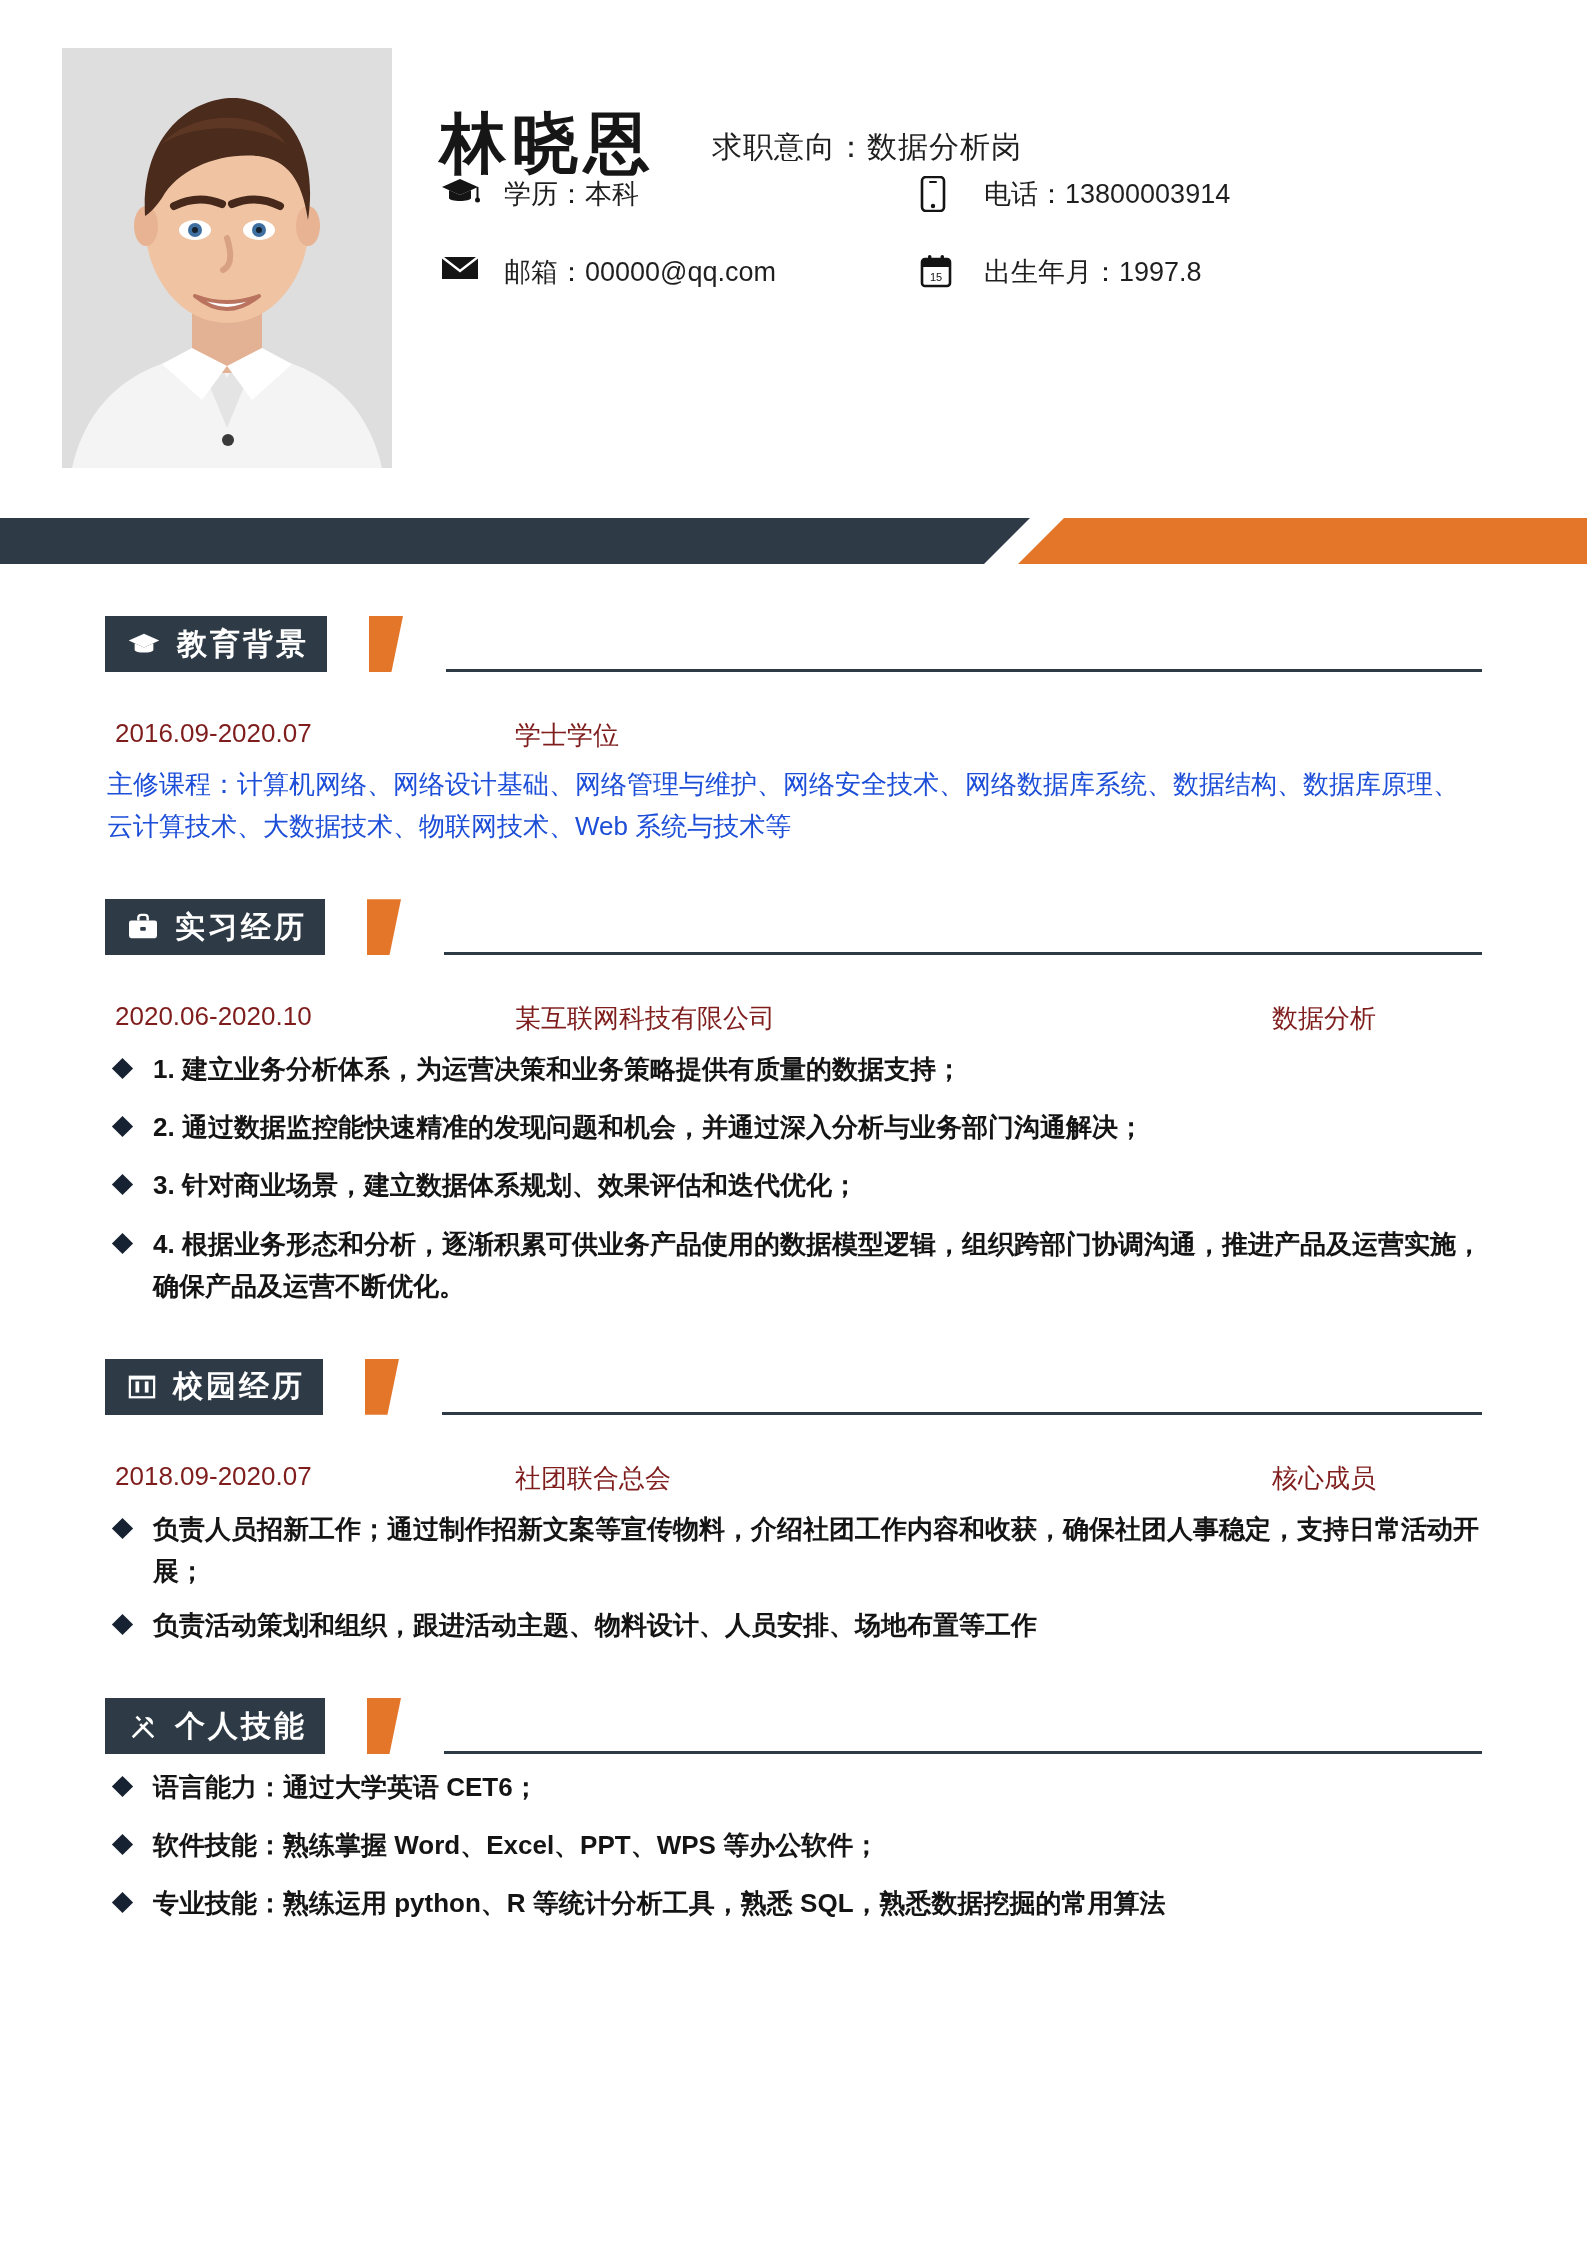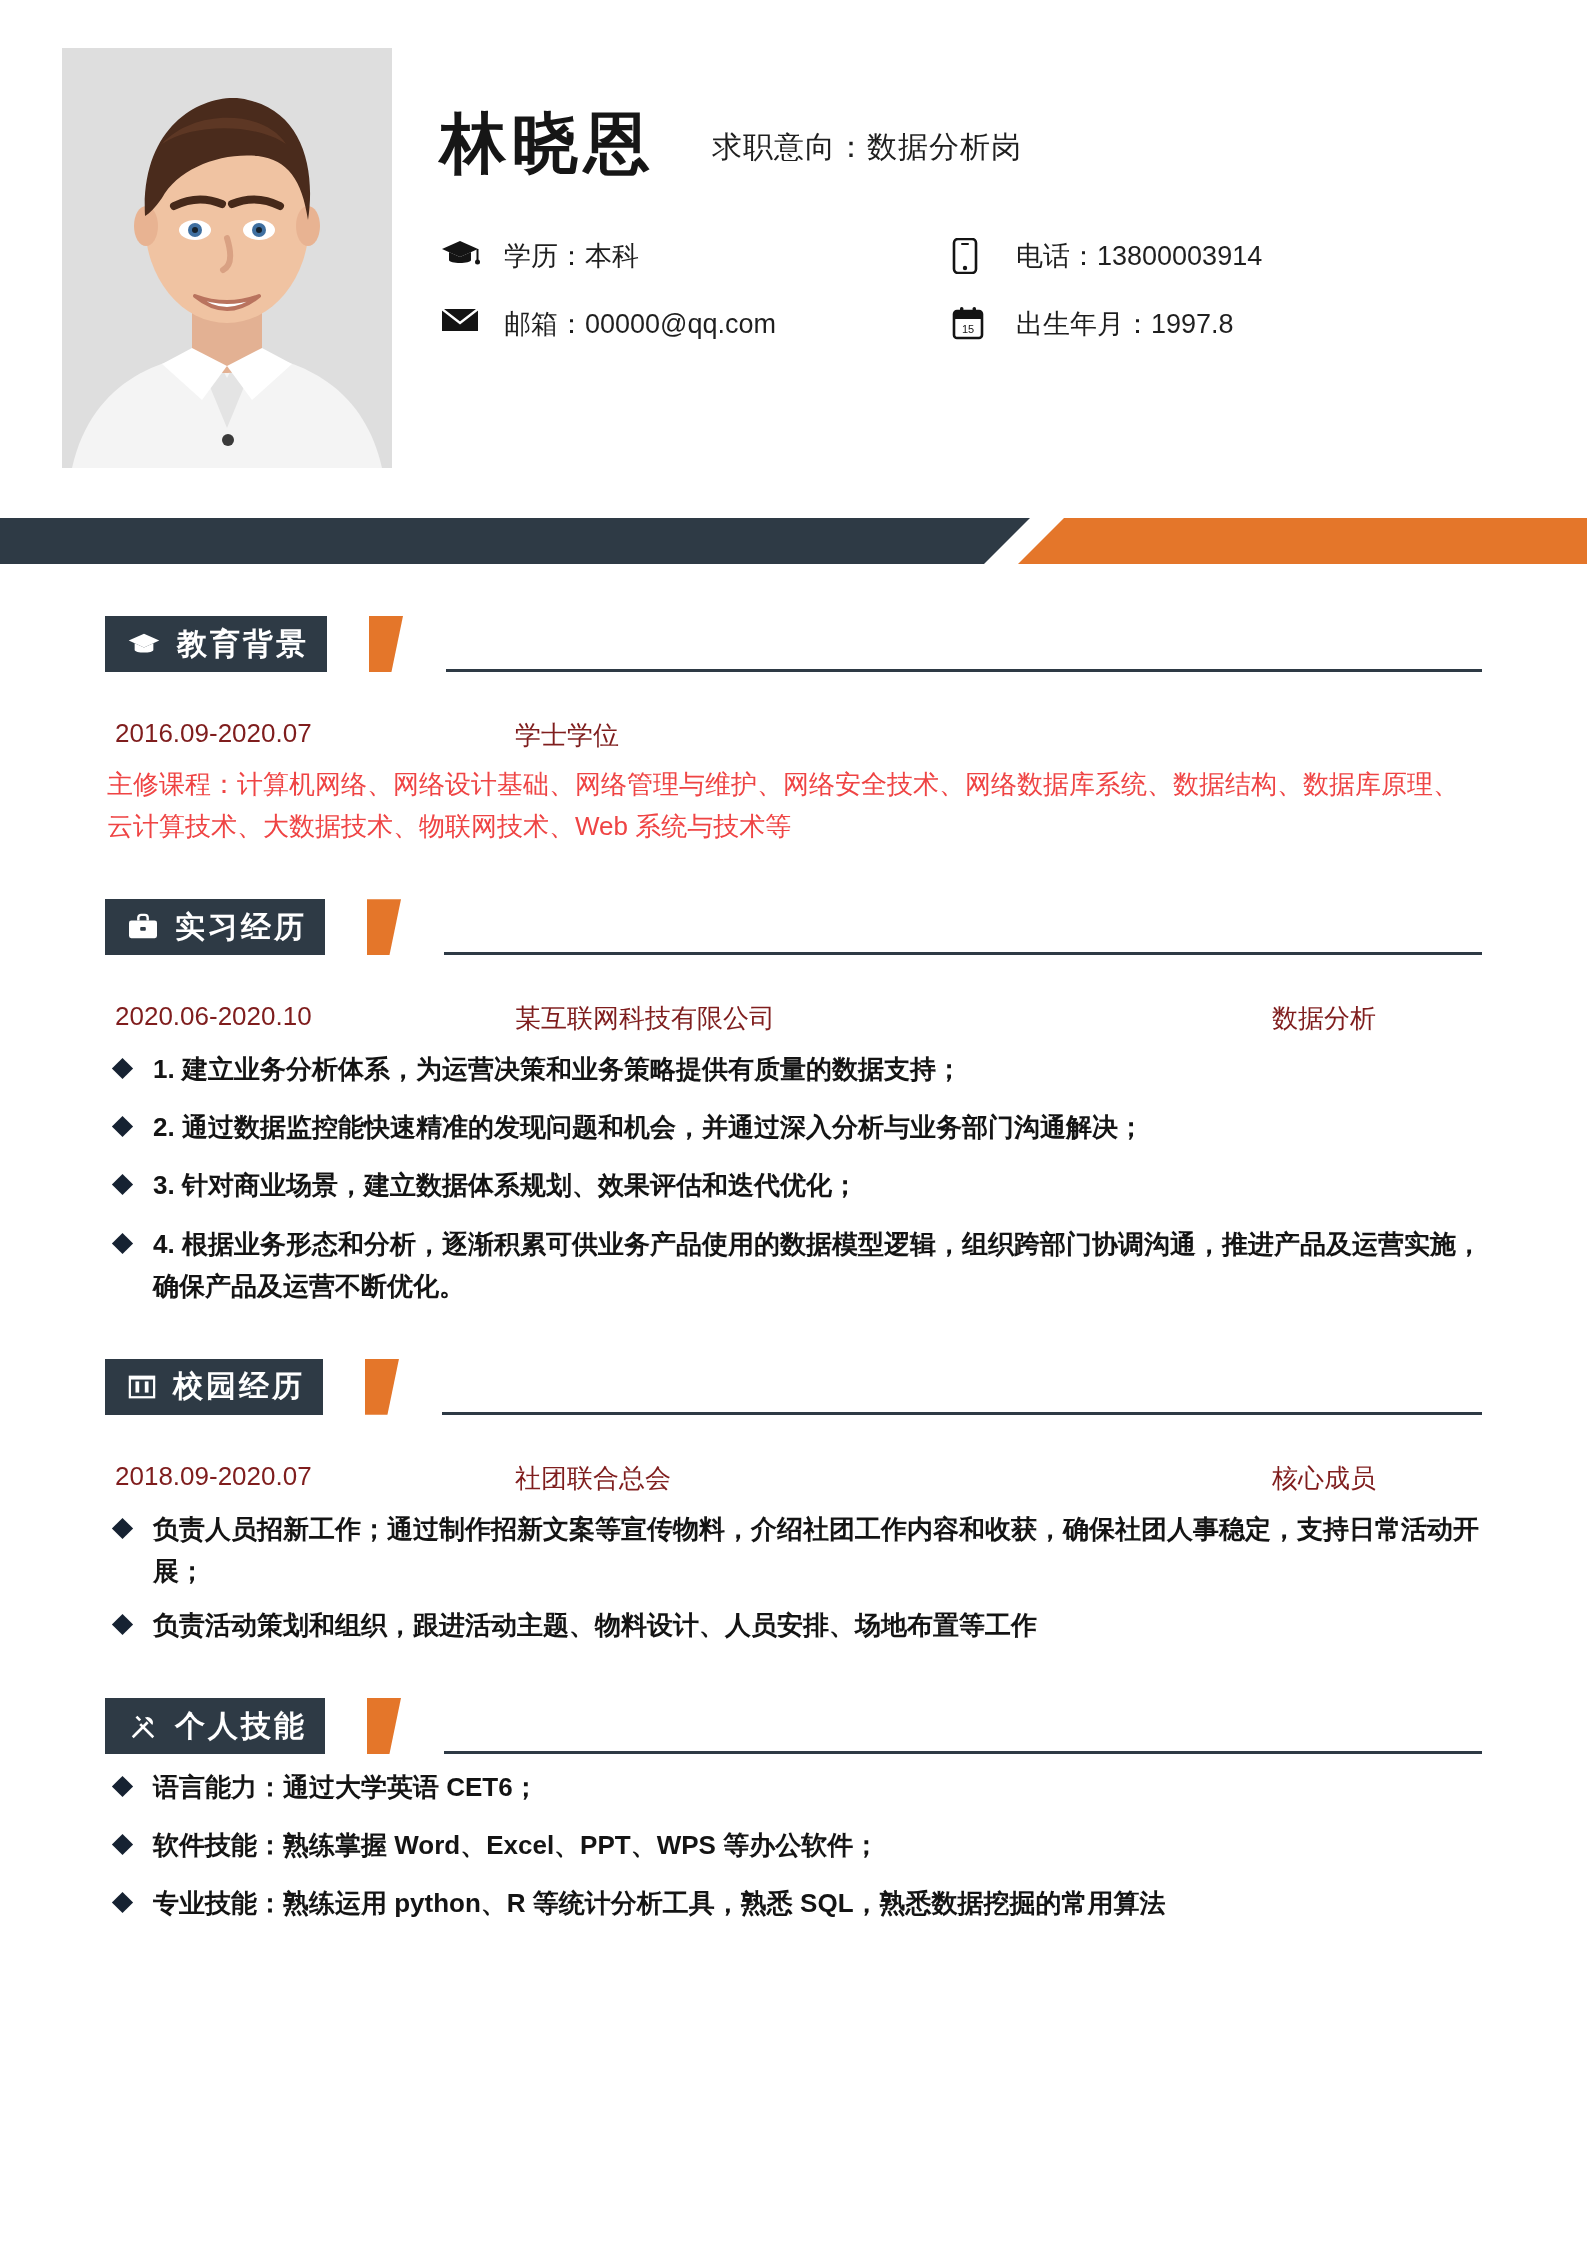--- a/index.html
+++ b/index.html
@@ -48,27 +48,25 @@
     line-height: 1;
   }
   .objective {
     font-size: 30px;
     color: #1f1f1f;
     padding-bottom: 8px;
     letter-spacing: 1px;
   }
 
   .info-grid {
-    margin-top: 62px;
     display: grid;
     grid-template-columns: 480px auto;
     row-gap: 42px;
     column-gap: 0;
     max-width: 1010px;
-    gap: 32px;
   }
   .info-item {
     display: flex;
     align-items: center;
     font-size: 27px;
     color: #1f1f1f;
   }
   .info-ico {
     width: 46px;
     height: 36px;
@@ -157,21 +155,21 @@
     margin-bottom: 10px;
     margin-left: 8px;
   }
   .row3 .c1 { width: 400px; }
   .row3 .c2 { flex: 1; }
   .row3 .c3 { width: 210px; text-align: left; }
 
   .para {
     font-size: 26px;
     line-height: 1.62;
-    color: #ef4444;
+    color: #1d4ed8;
     margin-top: 6px;
   }
 
   ul.bullets { list-style: none; margin: 12px 0 0 0; padding: 0; }
   ul.bullets li {
     position: relative;
     padding-left: 46px;
     font-size: 26px;
     line-height: 1.62;
     margin-bottom: 16px;

